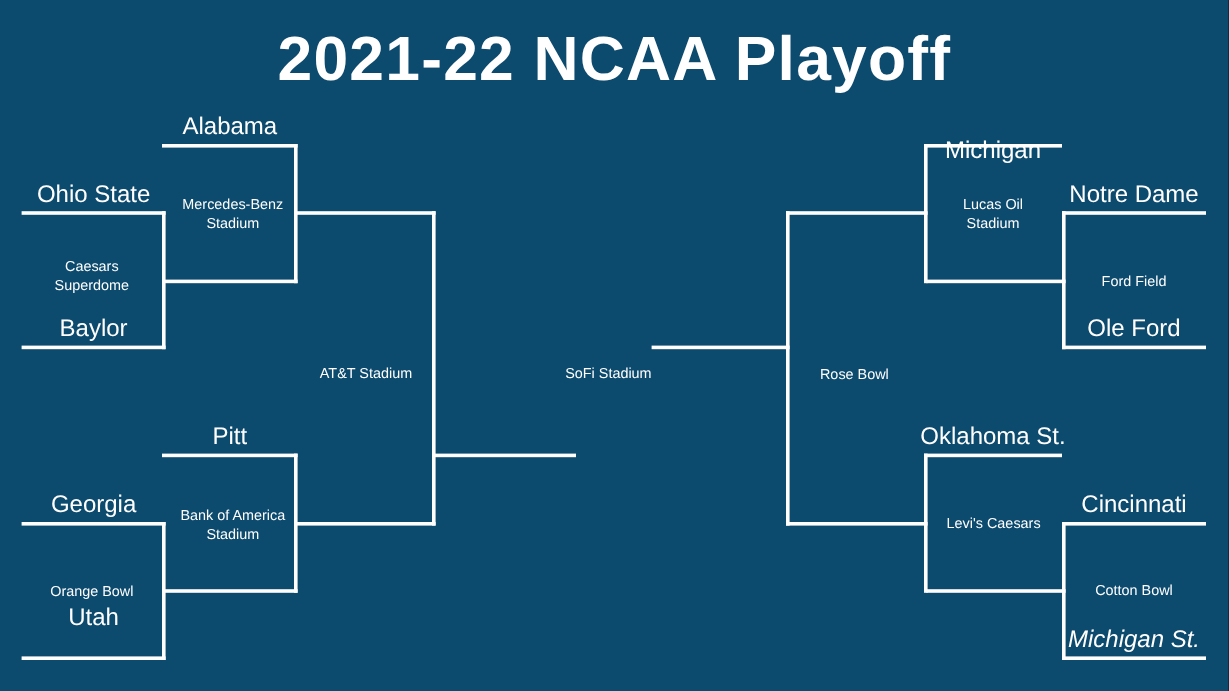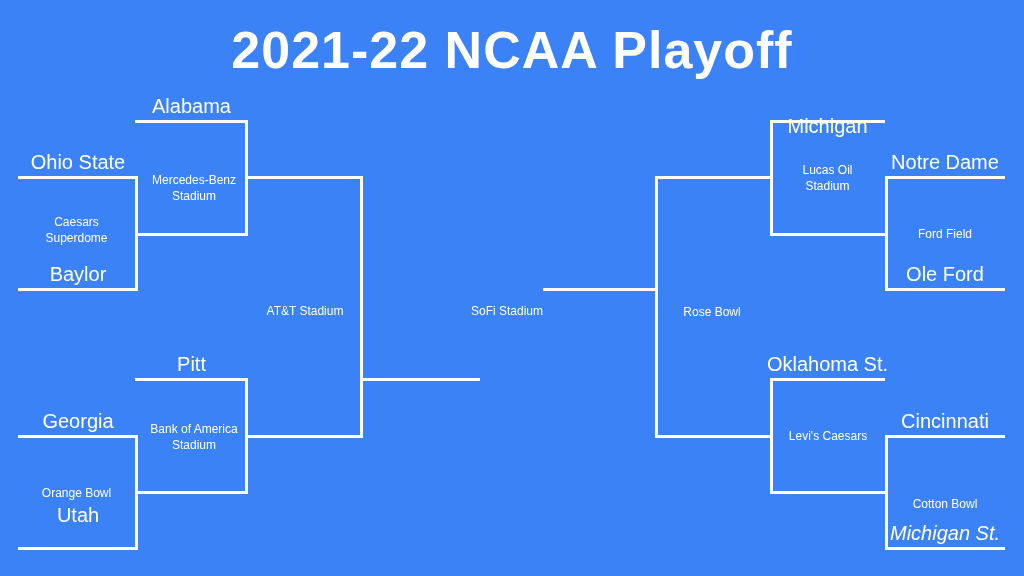--- a/index.html
+++ b/index.html
@@ -4,21 +4,21 @@
 <style>
   html, body {
     margin: 0;
     padding: 0;
     background: #000000;
   }
   .stage {
     position: relative;
     width: 1024px;
     height: 576px;
-    background: #3b82f6;
+    background: #0c4a6e;
     overflow: hidden;
     font-family: "Liberation Sans", sans-serif;
     color: #ffffff;
   }
   .title {
     position: absolute;
     top: 20px;
     left: 0;
     right: 0;
     margin: 0;
@@ -70,21 +70,21 @@
   <div class="hline" style="left:18px; top:176px; width:120px;"></div>
 
   <div class="stadium" style="left:36px; top:214px; width:81px;">Caesars Superdome</div>
 
   <div class="team" style="left:18px; top:262px; width:120px;">Baylor</div>
   <div class="hline" style="left:18px; top:288px; width:120px;"></div>
 
   <div class="vline" style="left:135px; top:176px; height:115px;"></div>
   <div class="hline" style="left:135px; top:233px; width:113px;"></div>
 
-  <div class="stadium" style="left:142px; top:172px; width:104px;">Mercedes-Benz Stadium</div>
+  <div class="stadium" style="left:142px; top:162px; width:104px;">Mercedes-Benz Stadium</div>
 
   <div class="vline" style="left:245px; top:120px; height:116px;"></div>
   <div class="hline" style="left:245px; top:176px; width:118px;"></div>
 
   <div class="team" style="left:135px; top:352px; width:113px;">Pitt</div>
   <div class="hline" style="left:135px; top:378px; width:113px;"></div>
 
   <div class="team" style="left:18px; top:409px; width:120px;">Georgia</div>
   <div class="hline" style="left:18px; top:435px; width:120px;"></div>
 
@@ -125,21 +125,21 @@
 
   <div class="vline" style="left:770px; top:120px; height:116px;"></div>
   <div class="hline" style="left:655px; top:176px; width:118px;"></div>
 
   <div class="team" style="left:760px; top:352px; width:135px;">Oklahoma St.</div>
   <div class="hline" style="left:770px; top:378px; width:115px;"></div>
 
   <div class="team" style="left:885px; top:409px; width:120px;">Cincinnati</div>
   <div class="hline" style="left:885px; top:435px; width:120px;"></div>
 
-  <div class="stadium" style="left:885px; top:496px; width:120px;">Cotton Bowl</div>
+  <div class="stadium" style="left:885px; top:484px; width:120px;">Cotton Bowl</div>
 
   <div class="team" style="left:885px; top:521px; width:120px;font-style:italic;">Michigan St.</div>
   <div class="hline" style="left:885px; top:547px; width:120px;"></div>
 
   <div class="vline" style="left:885px; top:435px; height:115px;"></div>
   <div class="hline" style="left:772px; top:491px; width:116px;"></div>
 
   <div class="stadium" style="left:768px; top:428px; width:120px;">Levi's Caesars</div>
 
   <div class="vline" style="left:770px; top:378px; height:116px;"></div>

